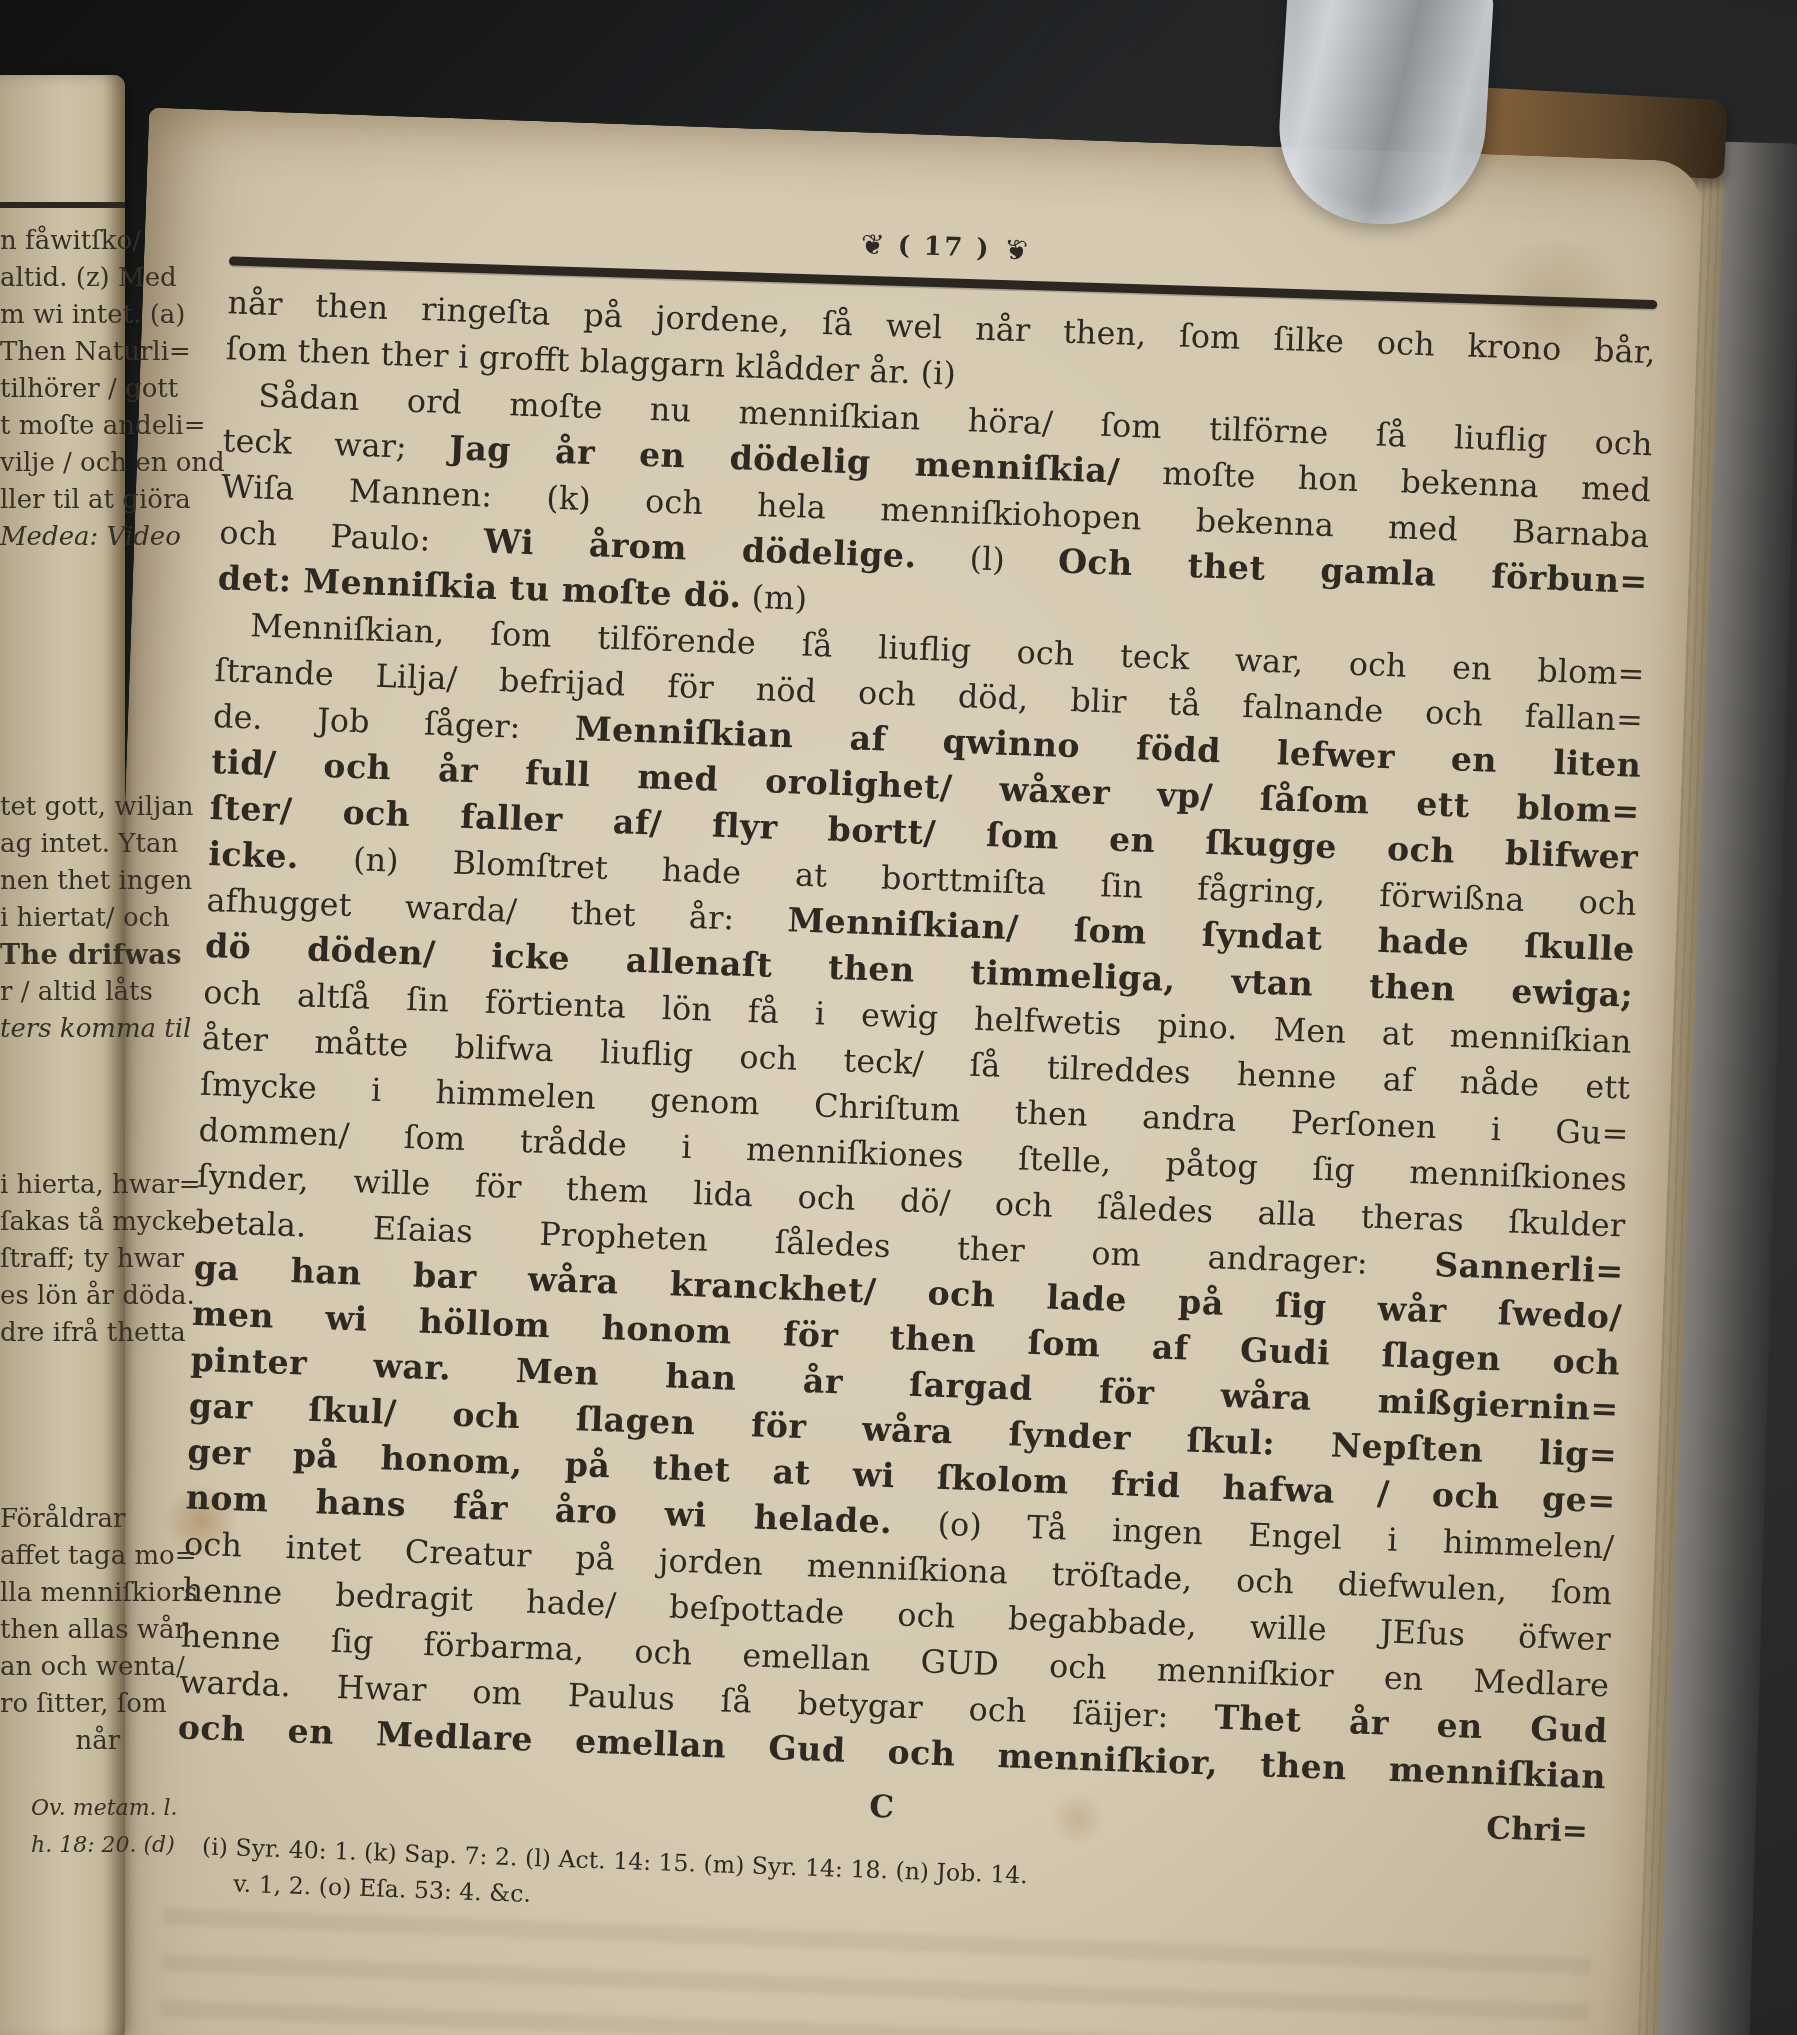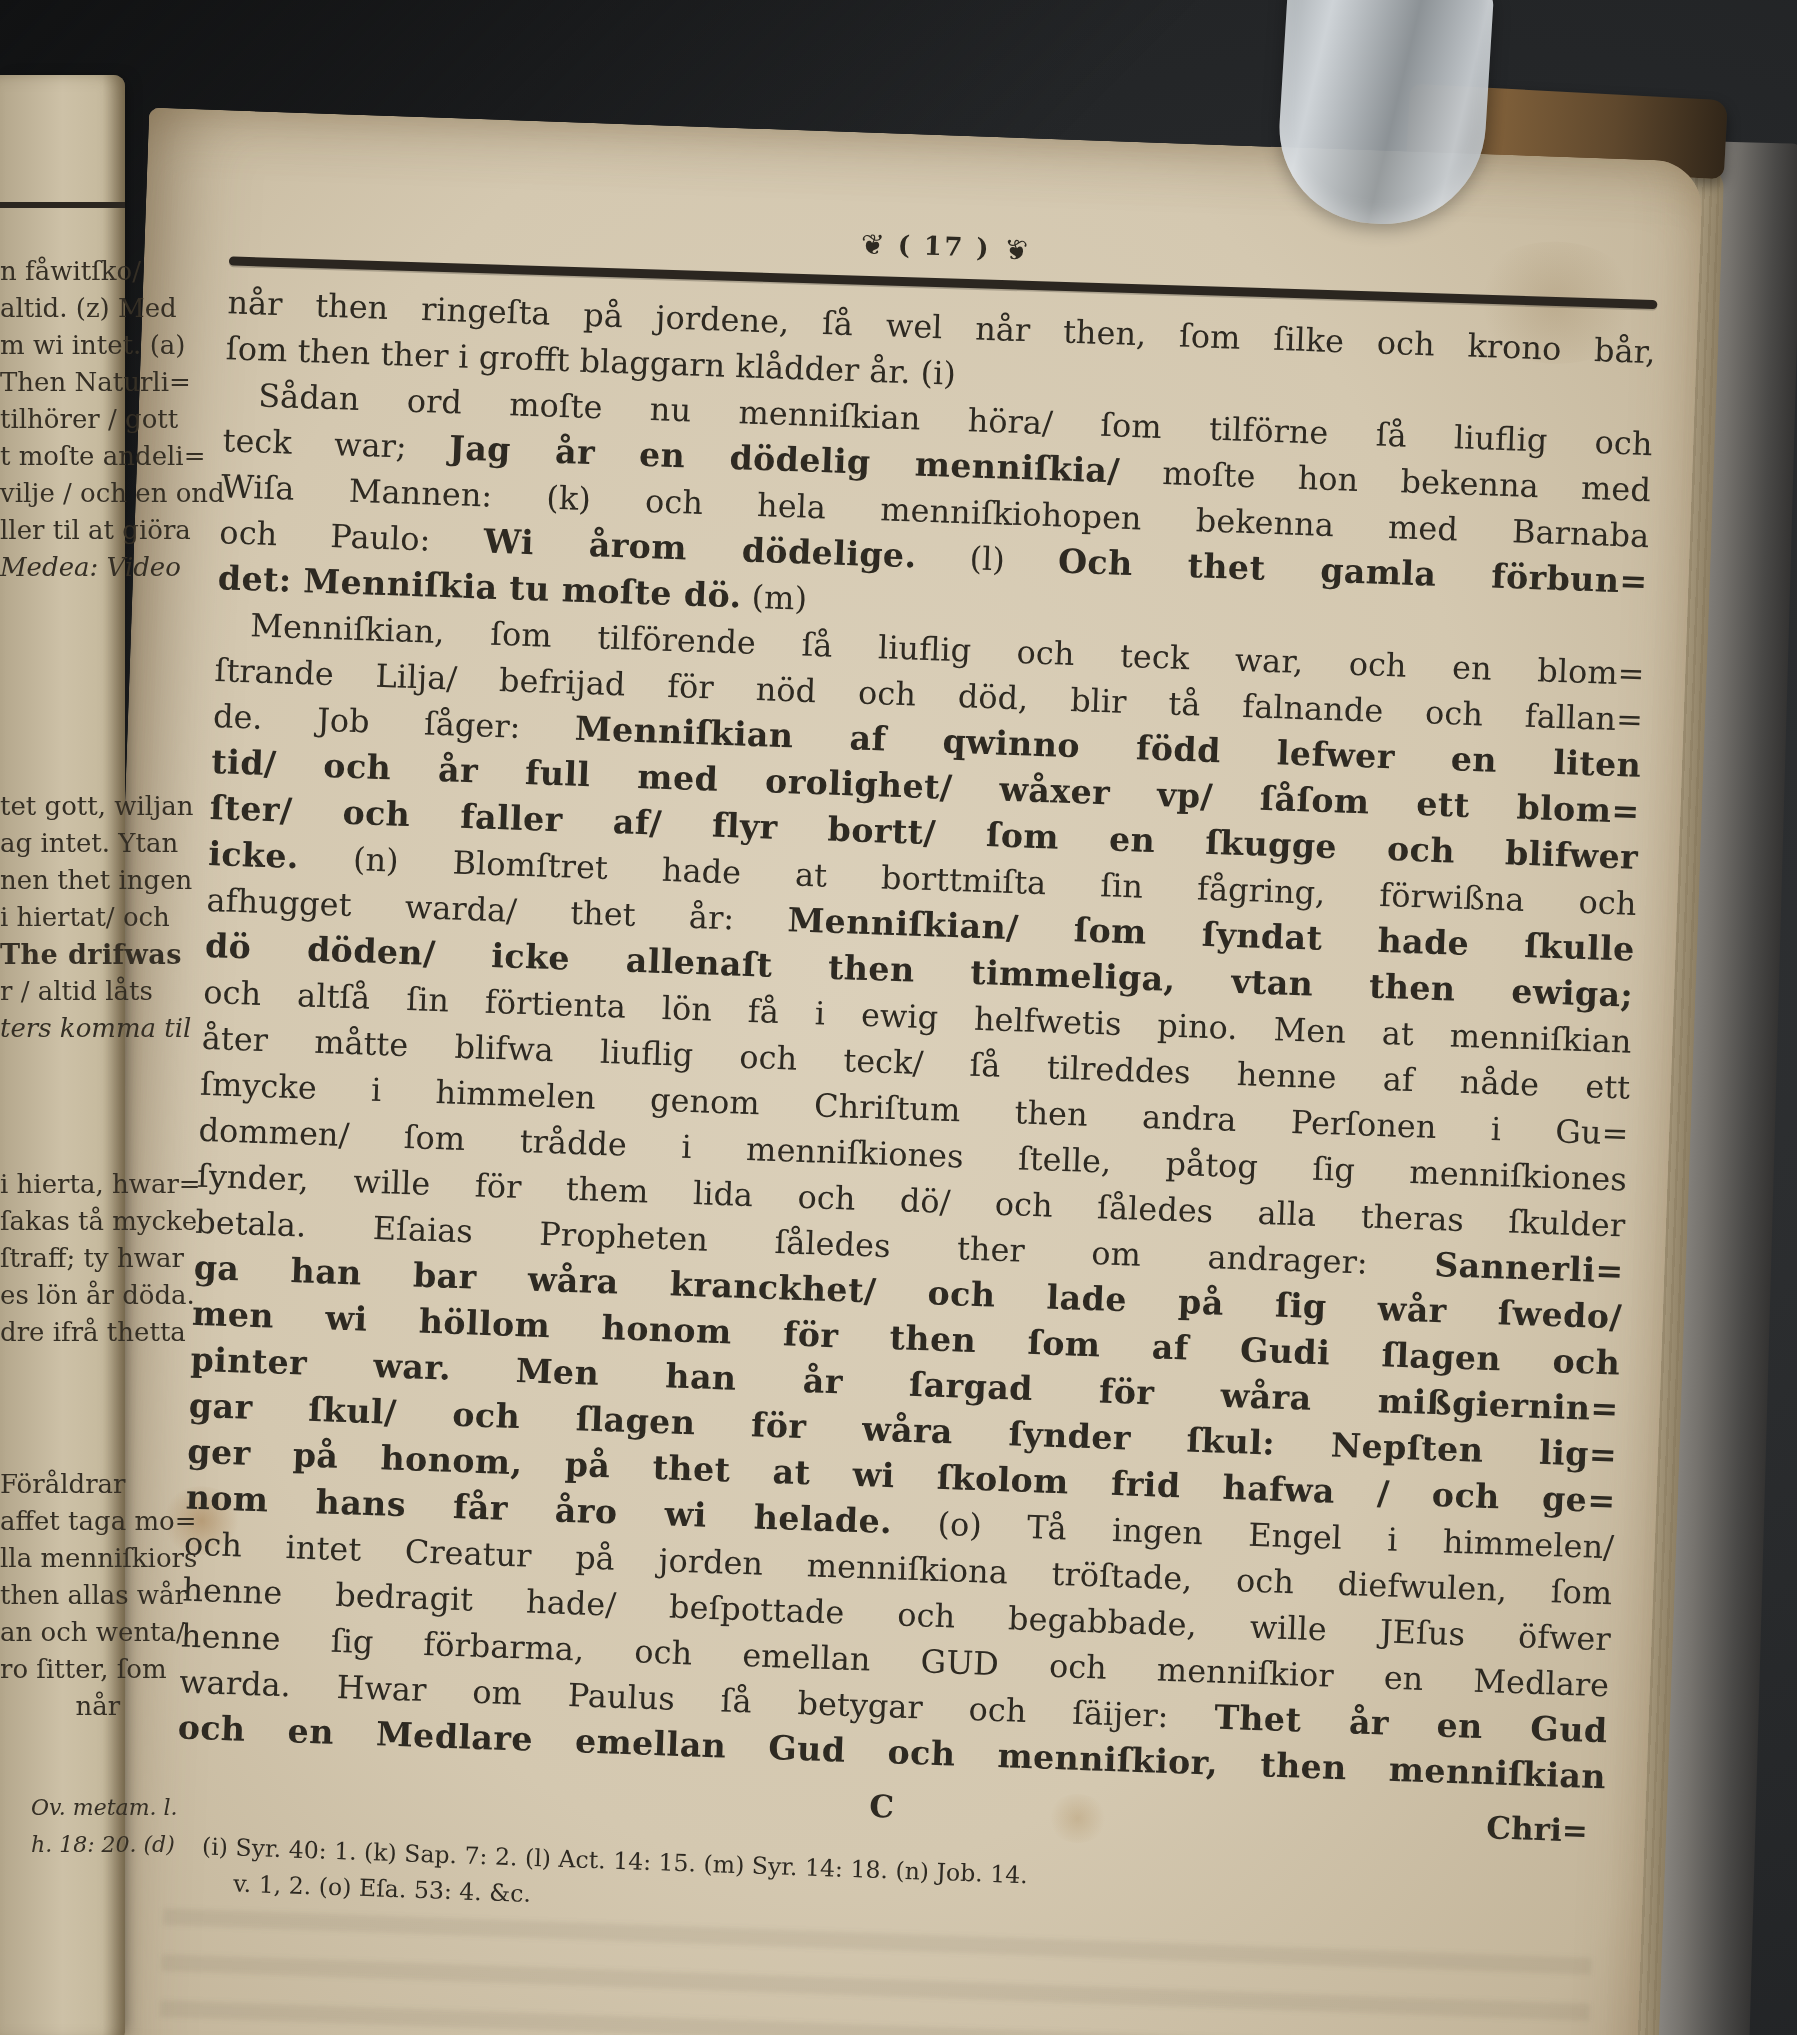--- a/index.html
+++ b/index.html
@@ -157,21 +157,21 @@
       <div class="footnotes">
         <div class="fn1">(i) Syr. 40: 1.  (k) Sap. 7: 2.  (l) Act. 14: 15.  (m) Syr. 14: 18.  (n) Job. 14.</div>
         <div class="fn2">v. 1, 2.  (o) Eſa. 53: 4. &amp;c.</div>
       </div>
     </div>
   </div>
 
   <div class="left-page">
     <div class="lp-rule"></div>
     <div id="left-page-text">
-        <div class="lp-group" style="top: 147px; margin-top: 31px;">
+        <div class="lp-group" style="top: 147px;">
           <div class="lp-line">n fåwitſko/</div>
           <div class="lp-line">altid. (z) Med</div>
           <div class="lp-line">m wi intet. (a)</div>
           <div class="lp-line">Then Naturli=</div>
           <div class="lp-line">tilhörer / gott</div>
           <div class="lp-line">t moſte andeli=</div>
           <div class="lp-line">vilje / och en ond</div>
           <div class="lp-line">ller til at giöra</div>
           <div class="lp-line it">Medea: Video</div>
         </div>
@@ -184,21 +184,21 @@
           <div class="lp-line">r / altid låts</div>
           <div class="lp-line it">ters komma til</div>
         </div>
         <div class="lp-group" style="top: 1091px;">
           <div class="lp-line">i hierta, hwar=</div>
           <div class="lp-line">ſakas tå mycke</div>
           <div class="lp-line">ſtraff; ty hwar</div>
           <div class="lp-line">es lön år döda.</div>
           <div class="lp-line">dre ifrå thetta</div>
         </div>
-        <div class="lp-group" style="top: 1391px;">
+        <div class="lp-group" style="top: 1425px;">
           <div class="lp-line">Föråldrar</div>
           <div class="lp-line">affet taga mo=</div>
           <div class="lp-line">lla menniſkiors</div>
           <div class="lp-line">then allas wår</div>
           <div class="lp-line">an och wenta/</div>
           <div class="lp-line">ro ſitter, ſom</div>
           <div class="lp-line">når</div>
         </div>
         <div class="lp-group" style="top: 1714px; margin-left: 31px;">
           <div class="lp-line it sm">Ov. metam. l.</div>

